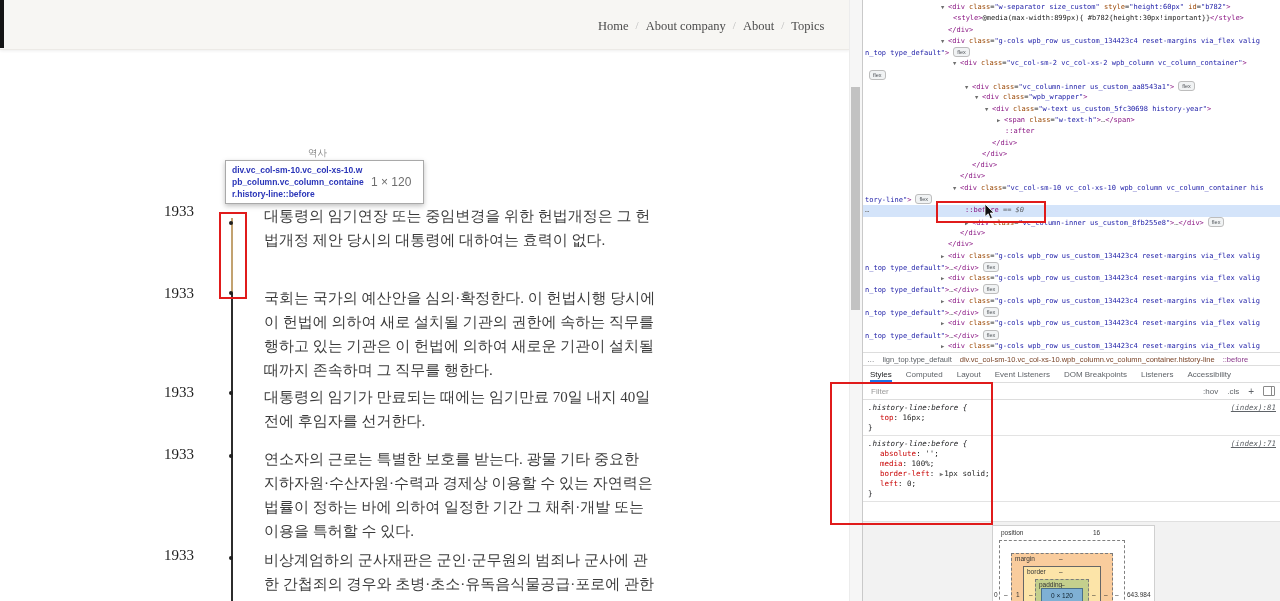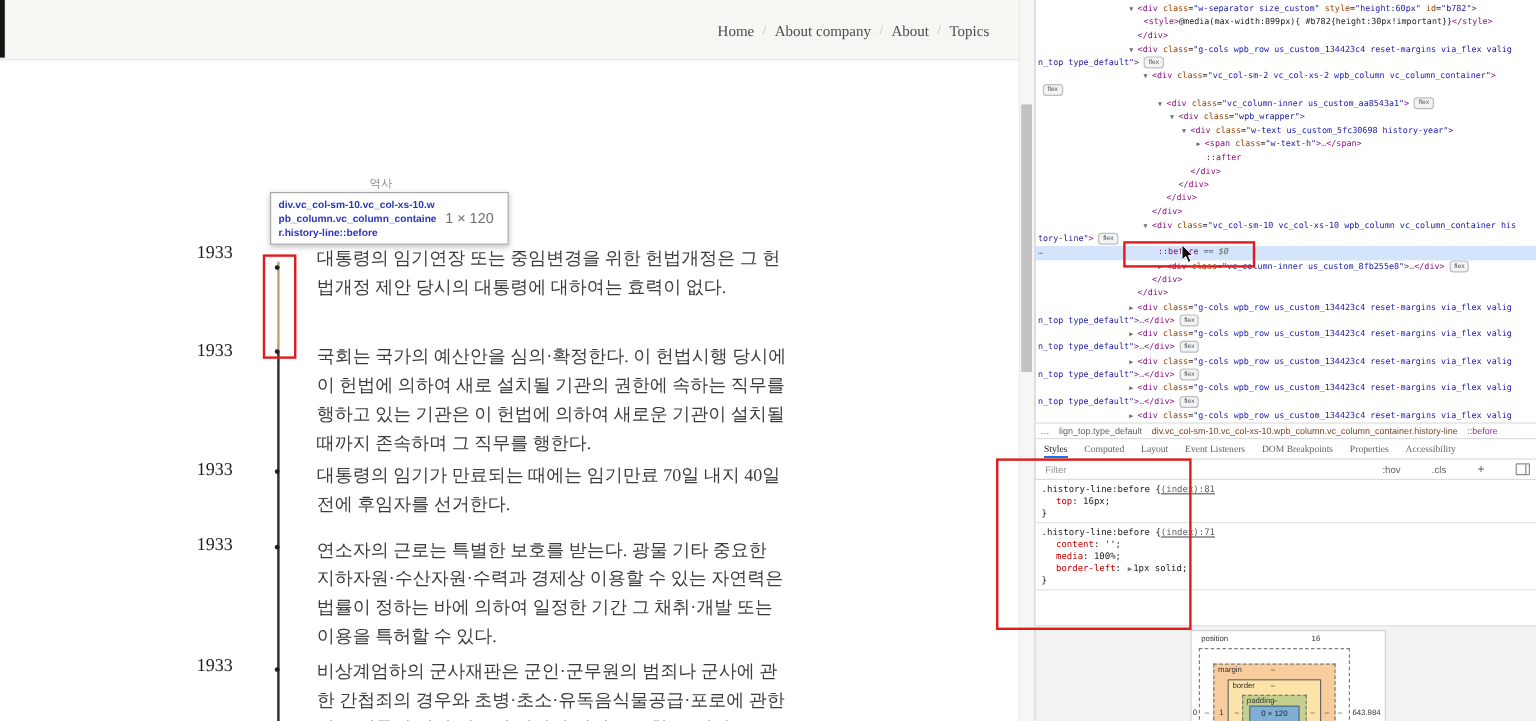--- a/index.html
+++ b/index.html
@@ -66,38 +66,38 @@
   .crumbs{position:absolute;left:0;top:352px;width:418px;height:14px;box-sizing:border-box;
           border-top:1px solid #ddd;border-bottom:1px solid #ddd;background:#fff;
           display:flex;align-items:center;gap:8px;padding:0 4px;font-size:7.5px;color:#5f6368;
           white-space:nowrap;overflow:hidden;}
   .crumb.element{color:#7a4428;}
   .crumb.pseudo{color:#8b3a8b;}
 
   .tabs{position:absolute;left:0;top:366px;width:418px;height:17px;box-sizing:border-box;
         border-bottom:1px solid #ddd;display:flex;align-items:stretch;gap:14px;padding-left:7px;
         font-size:8px;color:#5f6368;}
-  .tab{display:flex;align-items:center;cursor:pointer;font-family:Liberation Serif, serif;}
+  .tab{display:flex;align-items:center;cursor:pointer;}
   .tab.active{color:#202124;box-shadow:inset 0 -2px 0 #1a73e8;}
 
   .filter-row{position:absolute;left:0;top:383px;width:418px;height:17px;box-sizing:border-box;
               border-bottom:1px solid #ddd;display:flex;align-items:center;padding:0 6px;}
   .filter-input{border:none;outline:none;background:transparent;font-size:8px;color:#444;
                 font-family:"Liberation Sans",sans-serif;width:220px;}
   .filter-input::placeholder{color:#999;}
-  .style-controls{margin-left:auto;display:flex;align-items:center;gap:26px;font-size:8px;color:#5f6368;}
+  .style-controls{margin-left:auto;display:flex;align-items:center;gap:9px;font-size:8px;color:#5f6368;}
   .pane-icon{width:10px;height:8px;border:1px solid #8a8a8a;border-radius:1px;position:relative;}
   .pane-icon:before{content:"";position:absolute;right:2px;top:0;bottom:0;width:1px;background:#8a8a8a;}
 
   .rules{position:absolute;left:0;top:400px;width:418px;height:121px;overflow:hidden;
          font-family:"DejaVu Sans Mono",monospace;font-size:7.5px;color:#202124;background:#fff;}
   .rule{padding:3px 5px 2px 5px;border-bottom:1px solid #e3e3e3;}
   .rule-line{height:10px;line-height:10px;white-space:nowrap;}
   .rule-media{color:#555;}
-  .rule-selrow{display:flex;}
+  .rule-selrow{display:flex;justify-content:space-between;font-style:italic;}
   .rule-link{color:#5f6368;text-decoration:underline;}
   .prop-line{padding-left:12px;}
   .prop-name{color:#c80000;}
   .prop-val{color:#1a1a1a;}
   .prop-arrow{color:#777;font-size:6px;padding:0 1px;}
 
   .bm-area{position:absolute;left:0;top:521px;width:418px;height:80px;background:#f2f2f2;
            border-top:1px solid #e0e0e0;}
   .bm-widget{position:absolute;left:129px;top:3px;width:163px;height:80px;background:#fff;
              border:1px solid #d0d0d0;box-sizing:border-box;font-size:6.5px;color:#333;}
@@ -220,21 +220,21 @@
         <span class="crumb element">div.vc_col-sm-10.vc_col-xs-10.wpb_column.vc_column_container.history-line</span>
         <span class="crumb pseudo">::before</span>
       </div>
 
     <div class="tabs" id="tabs">
         <span class="tab active">Styles</span>
         <span class="tab">Computed</span>
         <span class="tab">Layout</span>
         <span class="tab">Event Listeners</span>
         <span class="tab">DOM Breakpoints</span>
-        <span class="tab">Properties</span>
+        <span class="tab">Listeners</span>
         <span class="tab">Accessibility</span>
       </div>
 
     <div class="filter-row">
       <input class="filter-input" placeholder="Filter" style="">
       <div class="style-controls">
         <span>:hov</span>
         <span>.cls</span>
         <span style="font-size:10px">+</span>
         <span class="pane-icon"></span>
@@ -248,23 +248,24 @@
             <span class="rule-link">(index):81</span>
           </div>
           <div class="rule-line prop-line"><span class="prop-name">top</span><span class="prop-val">: </span><span class="prop-val">16px;</span></div>
           <div class="rule-line">}</div>
         </div>
         <div class="rule">
           <div class="rule-line rule-selrow">
             <span>.history-line:before {</span>
             <span class="rule-link">(index):71</span>
           </div>
-          <div class="rule-line prop-line"><span class="prop-name">content</span><span class="prop-val">: </span><span class="prop-val">'';</span></div>
+          <div class="rule-line prop-line"><span class="prop-name">absolute</span><span class="prop-val">: </span><span class="prop-val">'';</span></div>
           <div class="rule-line prop-line"><span class="prop-name">media</span><span class="prop-val">: </span><span class="prop-val">100%;</span></div>
           <div class="rule-line prop-line"><span class="prop-name">border-left</span><span class="prop-val">: </span><span class="prop-arrow">▶</span><span class="prop-val">1px solid;</span></div>
+          <div class="rule-line prop-line"><span class="prop-name">left</span><span class="prop-val">: </span><span class="prop-val">0;</span></div>
           <div class="rule-line">}</div>
         </div>
       </div>
 
     <div class="bm-area">
       <div class="bm-widget">
         <span class="bm-label" style="left:8px;top:3px">position</span>
         <span class="bm-num" style="left:100px;top:3px">16</span>
         <div class="bm-pos"></div>
         <div class="bm-margin"></div>

